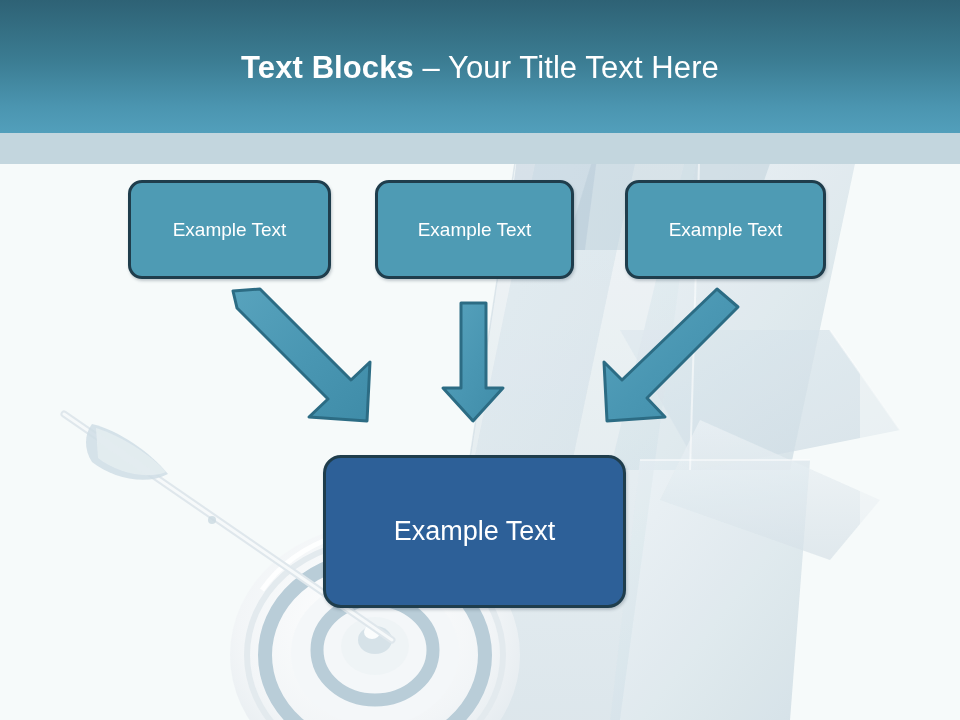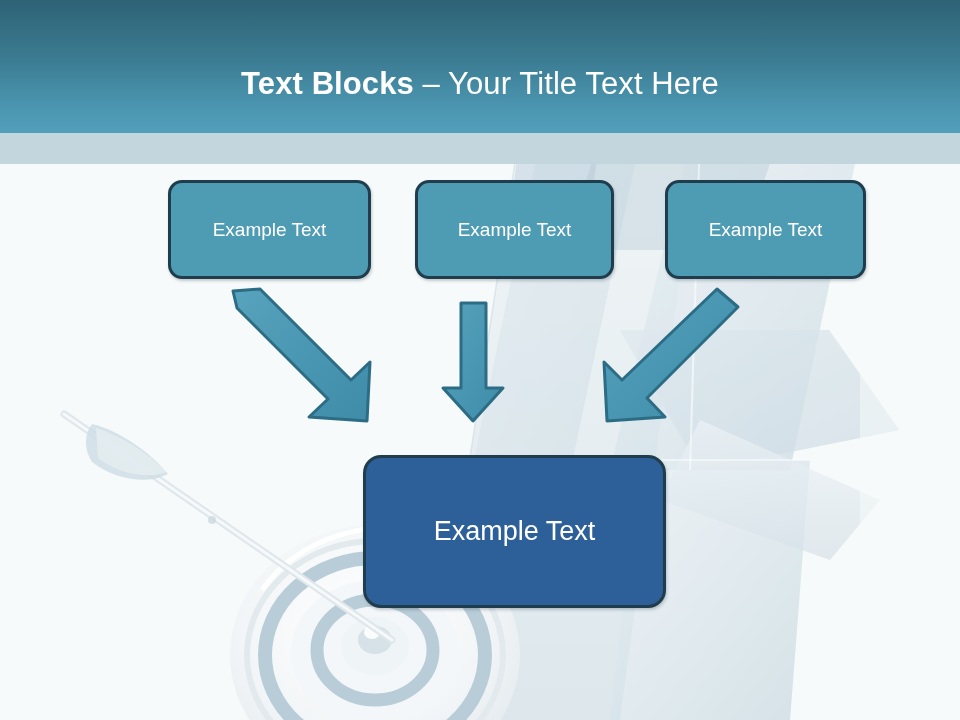--- a/index.html
+++ b/index.html
@@ -40,21 +40,21 @@
     position: absolute;
     left: 0; top: 133px;
     width: 960px;
     height: 31px;
     background: #c3d6de;
     z-index: 4;
   }
   .title {
     position: absolute;
     left: 0;
-    top: 64px;
+    top: 48px;
     width: 960px;
     text-align: center;
     color: #ffffff;
     font-size: 31px;
     line-height: 40px;
     letter-spacing: 0.1px;
     white-space: nowrap;
     z-index: 6;
   }
   .title .t-strong { font-weight: bold; }
@@ -65,21 +65,20 @@
     position: absolute;
     box-sizing: border-box;
     display: flex;
     align-items: center;
     justify-content: center;
     color: #ffffff;
     border: 3px solid #1f3d4c;
     border-radius: 14px;
     z-index: 20;
     box-shadow: 1px 2px 3px rgba(40,60,75,0.25);
-    margin-left: 40px;
   }
   .tbox-top {
     background: #4e9bb4;
     font-size: 19px;
     height: 99px;
     top: 180px;
   }
   #box-1 { left: 128px; width: 203px; }
   #box-2 { left: 375px; width: 199px; }
   #box-3 { left: 625px; width: 201px; }

